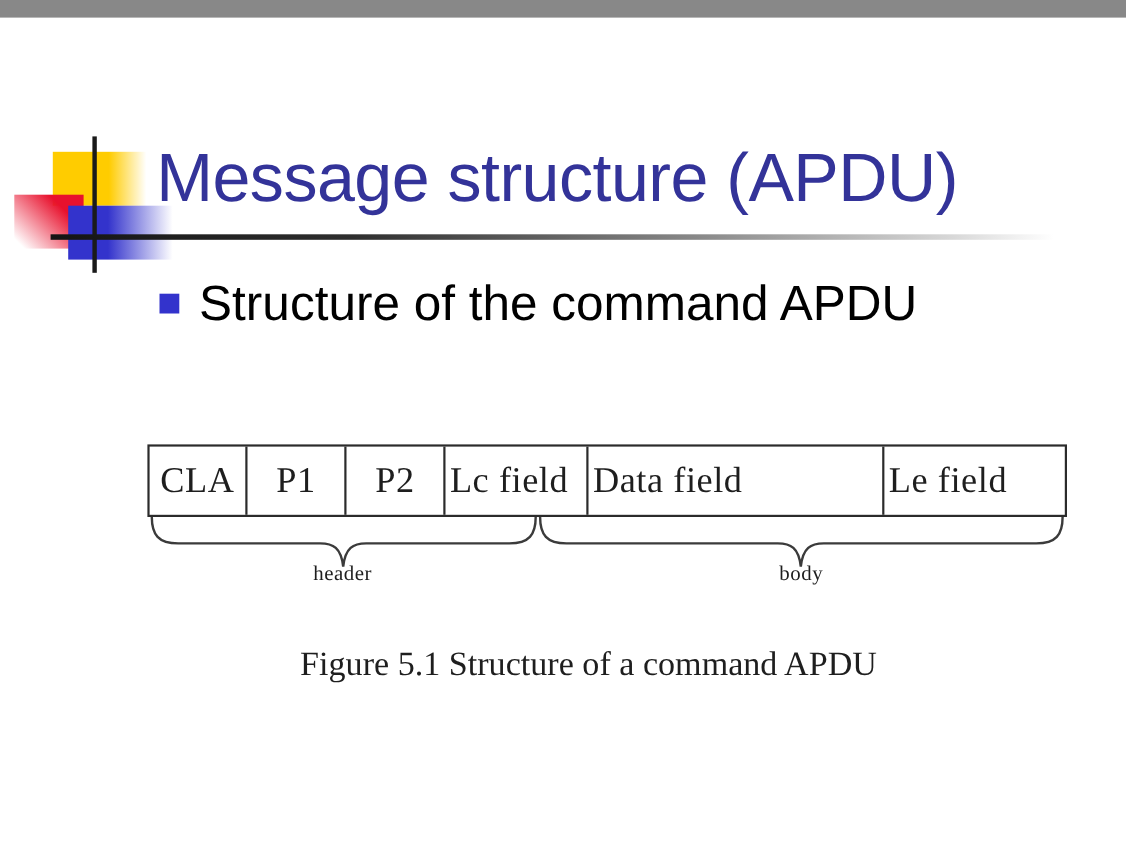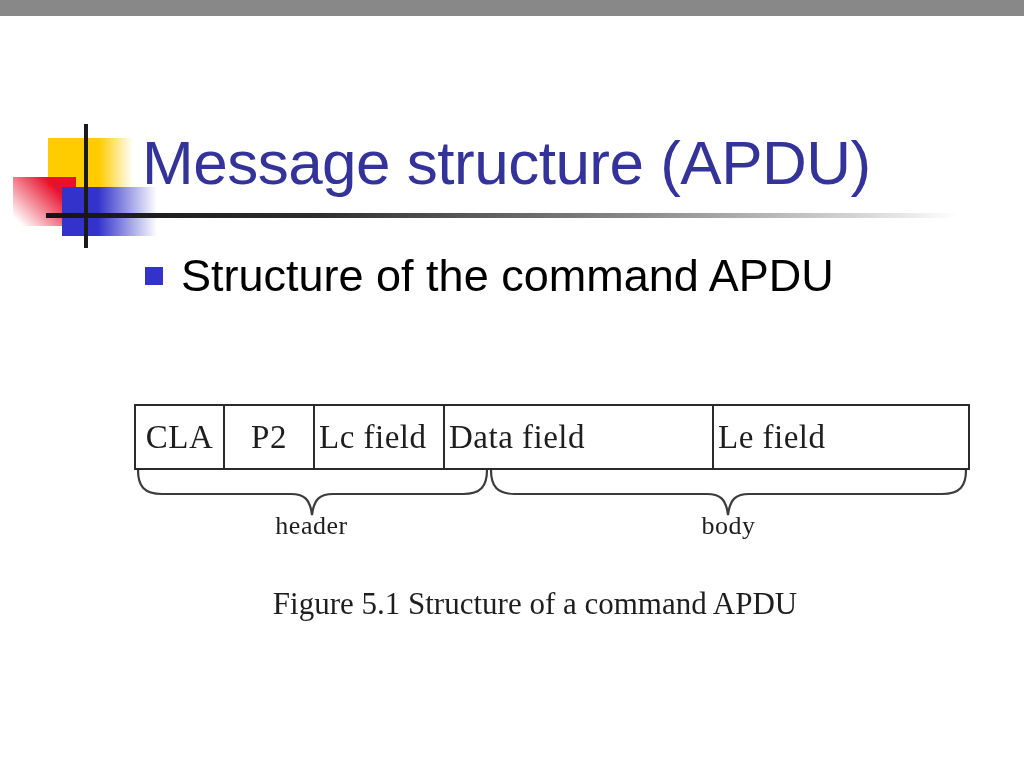--- a/index.html
+++ b/index.html
@@ -69,21 +69,21 @@
   .apdu-cell.left-align { justify-content: flex-start; padding-left: 4px; }
   .c0 { width: 87px; } .c1 { width: 88px; } .c2 { width: 90px; }
   .c3 { width: 90px; } .c4 { width: 130px; } .c5 { width: 269px; }
   .c6 { width: 124px; }
 
   .brace { position: absolute; top: 454px; height: 48px; }
   .brace-header { left: 136px; width: 353px; }
   .brace-body   { left: 489px; width: 479px; }
 
   .brace-label {
-    position: absolute; top: 496px; font-size: 26px; letter-spacing: 0.5px;
+    position: absolute; top: 496px; font-size: 19px; letter-spacing: 0.5px;
     text-align: center; line-height: 1.1;
   }
   .label-header { left: 134px; width: 355px; }
   .label-body   { left: 489px; width: 479px; }
 
   .figure-caption {
     position: absolute; left: 117px; top: 571px; width: 836px;
     text-align: center; font-size: 31px; line-height: 1.1; white-space: nowrap;
   }
 </style>
@@ -102,20 +102,21 @@
 
   <div class="bullet-row">
     <span class="bullet-marker"></span>
     <span class="bullet-text">Structure of the command APDU</span>
   </div>
 
   <div class="figure">
 
     <div class="apdu-table">
       <div class="apdu-cell c0">CLA</div>
+      <div class="apdu-cell c2">P1</div>
       <div class="apdu-cell c3">P2</div>
       <div class="apdu-cell c4 left-align">Lc field</div>
       <div class="apdu-cell c5 left-align">Data field</div>
       <div class="apdu-cell c6 left-align">Le field</div>
     </div>
 
     <svg class="brace brace-header" viewBox="0 0 353 48" width="353" height="48">
       <path d="M 2 0 C 2 16, 8 24, 26 24 L 155 24 C 167 24, 174 28, 176 45
                C 178 28, 185 24, 197 24 L 327 24 C 345 24, 351 16, 351 0" fill="none" stroke="#3b3b3b" stroke-width="2.2" stroke-linecap="round"></path>
     </svg>

